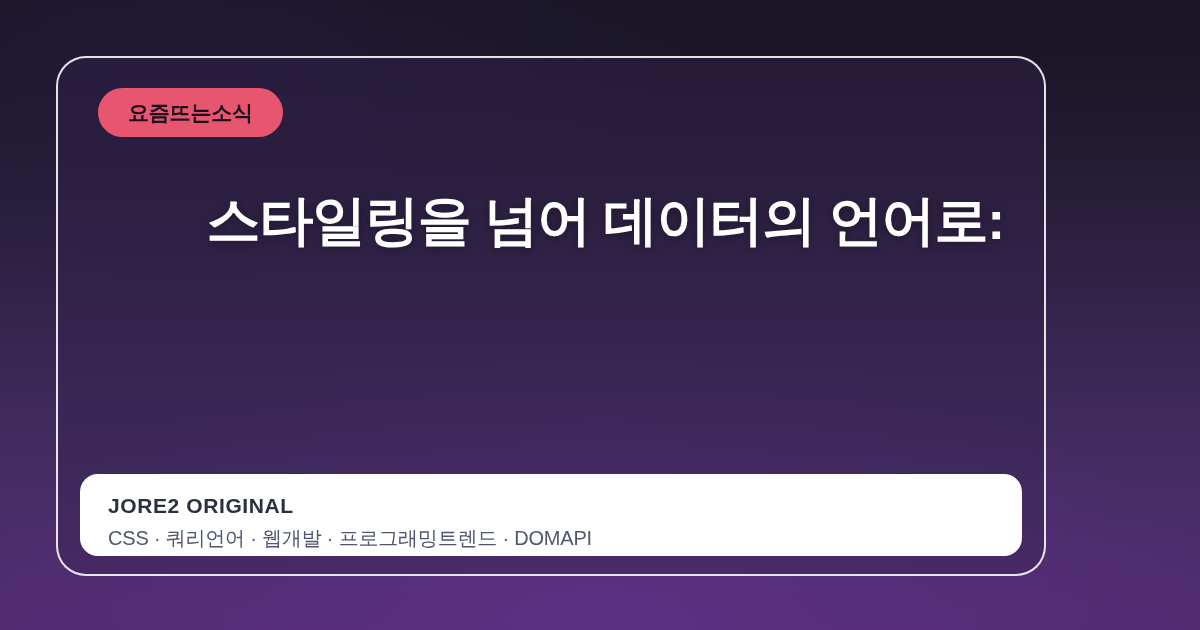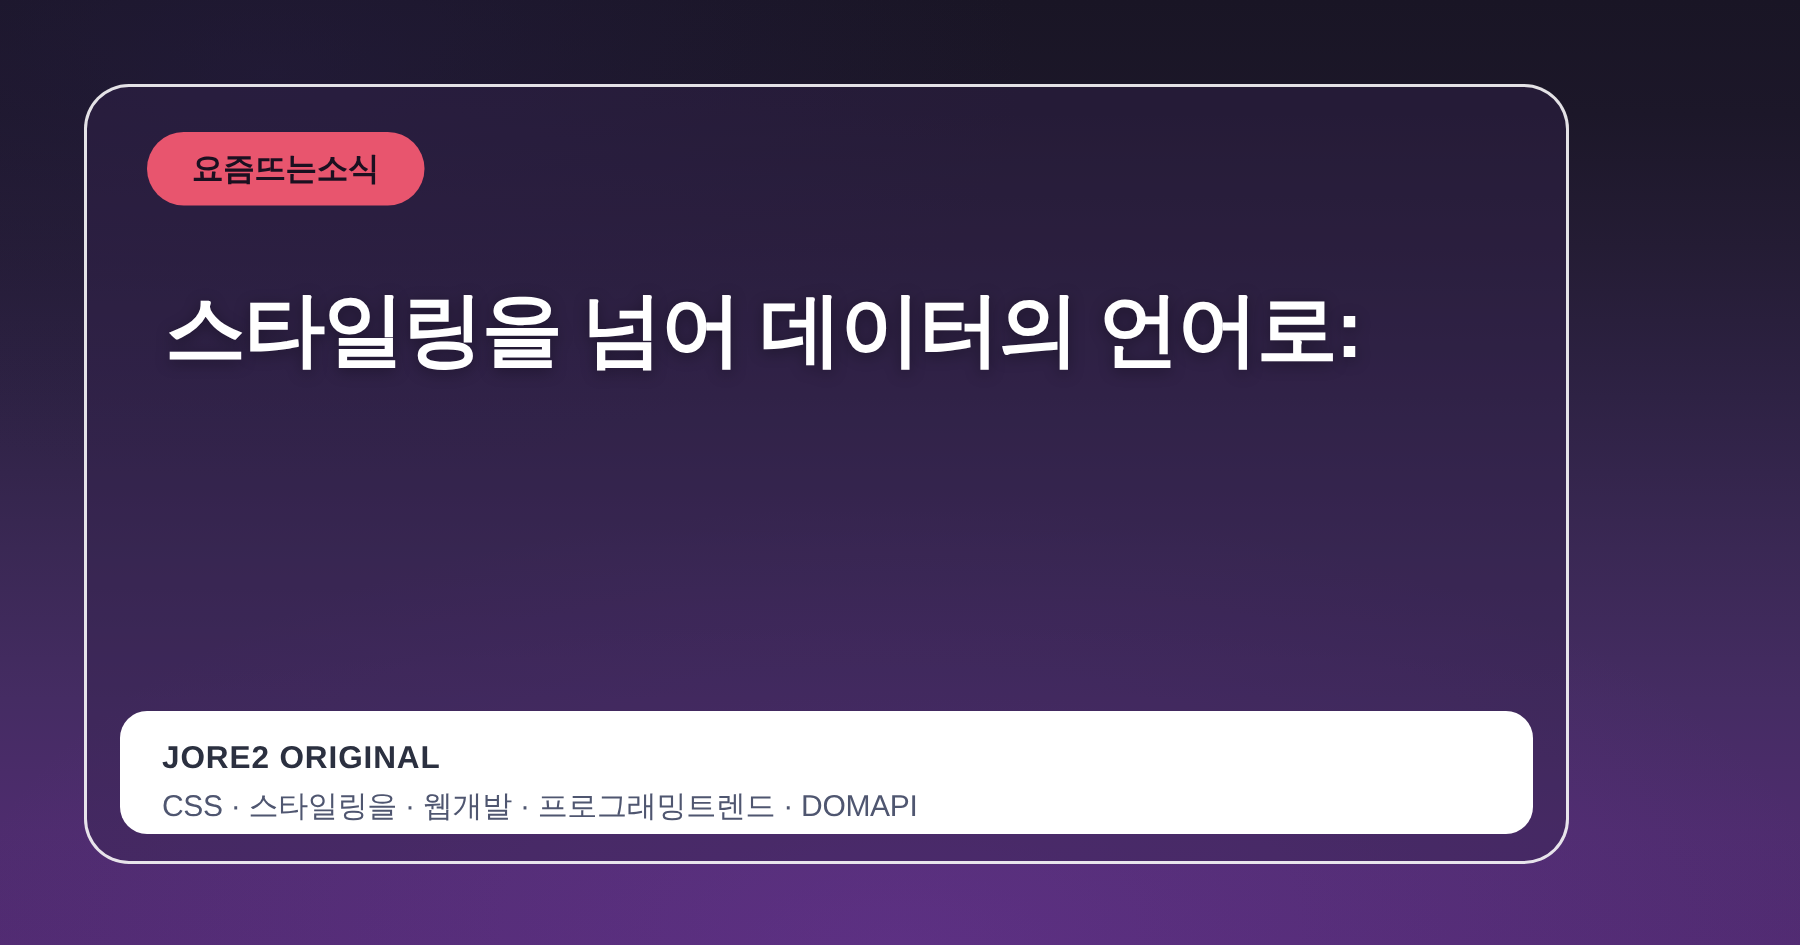--- a/index.html
+++ b/index.html
@@ -61,20 +61,21 @@
     font-weight: 700;
     letter-spacing: -0.2px;
     padding: 14px 30px;
     border-radius: 30px;
     line-height: 1;
   }
 
   .title-block {
     margin-top: 48px;
     padding-left: 12px;
+    text-align: right;
   }
 
   .title-line {
     color: #ffffff;
     font-size: 54px;
     font-weight: 700;
     line-height: 1.32;
     letter-spacing: -1.2px;
     white-space: nowrap;
     text-shadow: 0 2px 10px rgba(0,0,0,0.35);
@@ -117,17 +118,17 @@
   <div class="card">
 
     <div class="badge">요즘뜨는소식</div>
 
     <div class="title-block">
       <div class="title-line">스타일링을 넘어 데이터의 언어로:</div>
     </div>
 
     <div class="footer-box">
       <div class="footer-brand">JORE2 ORIGINAL</div>
-      <div class="footer-tags">CSS · 스타일링을 · 웹개발 · 프로그래밍트렌드 · DOMAPI</div>
+      <div class="footer-tags">CSS · 쿼리언어 · 웹개발 · 프로그래밍트렌드 · DOMAPI</div>
     </div>
 
   </div>
 </div>
 
 </body></html>

